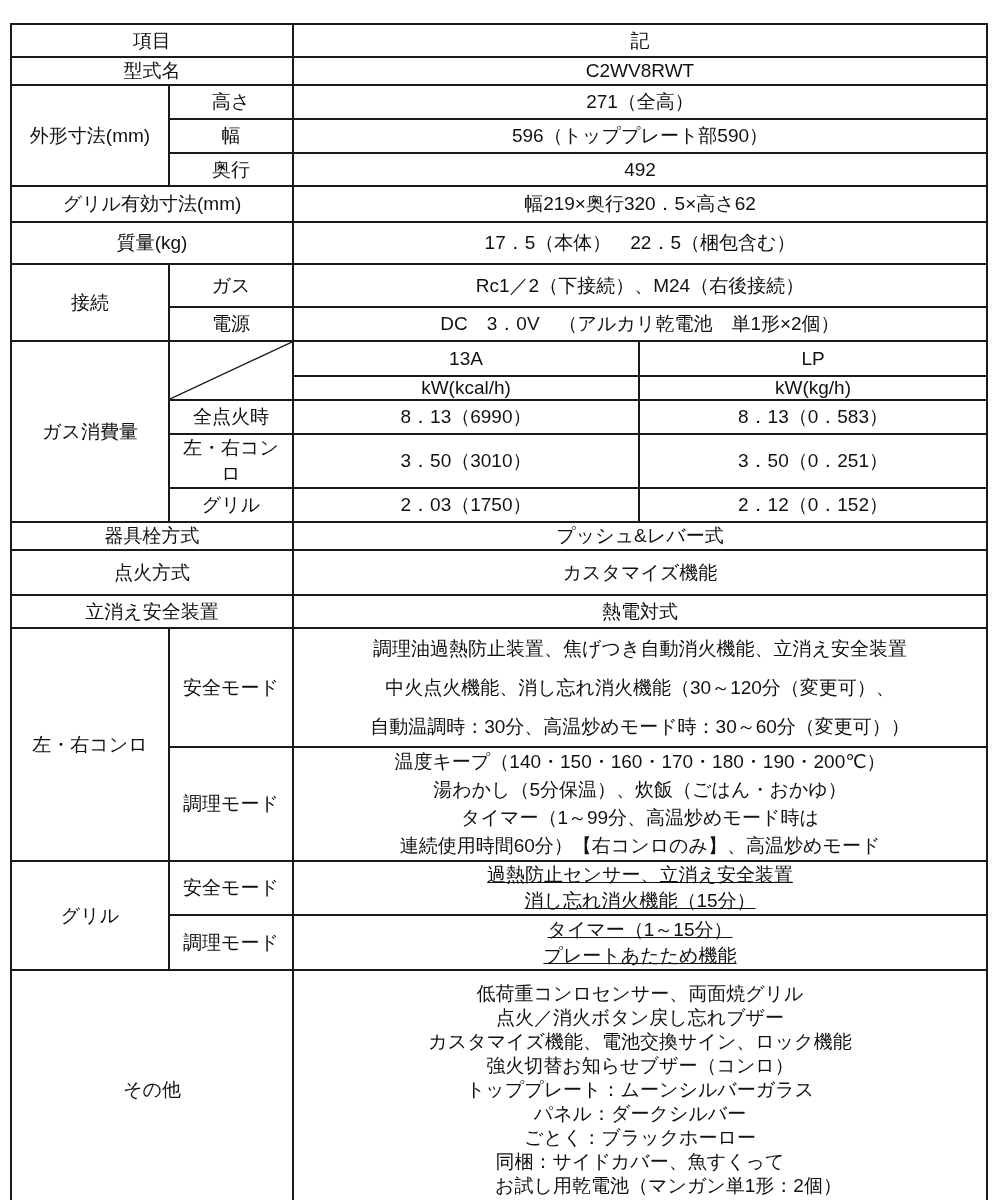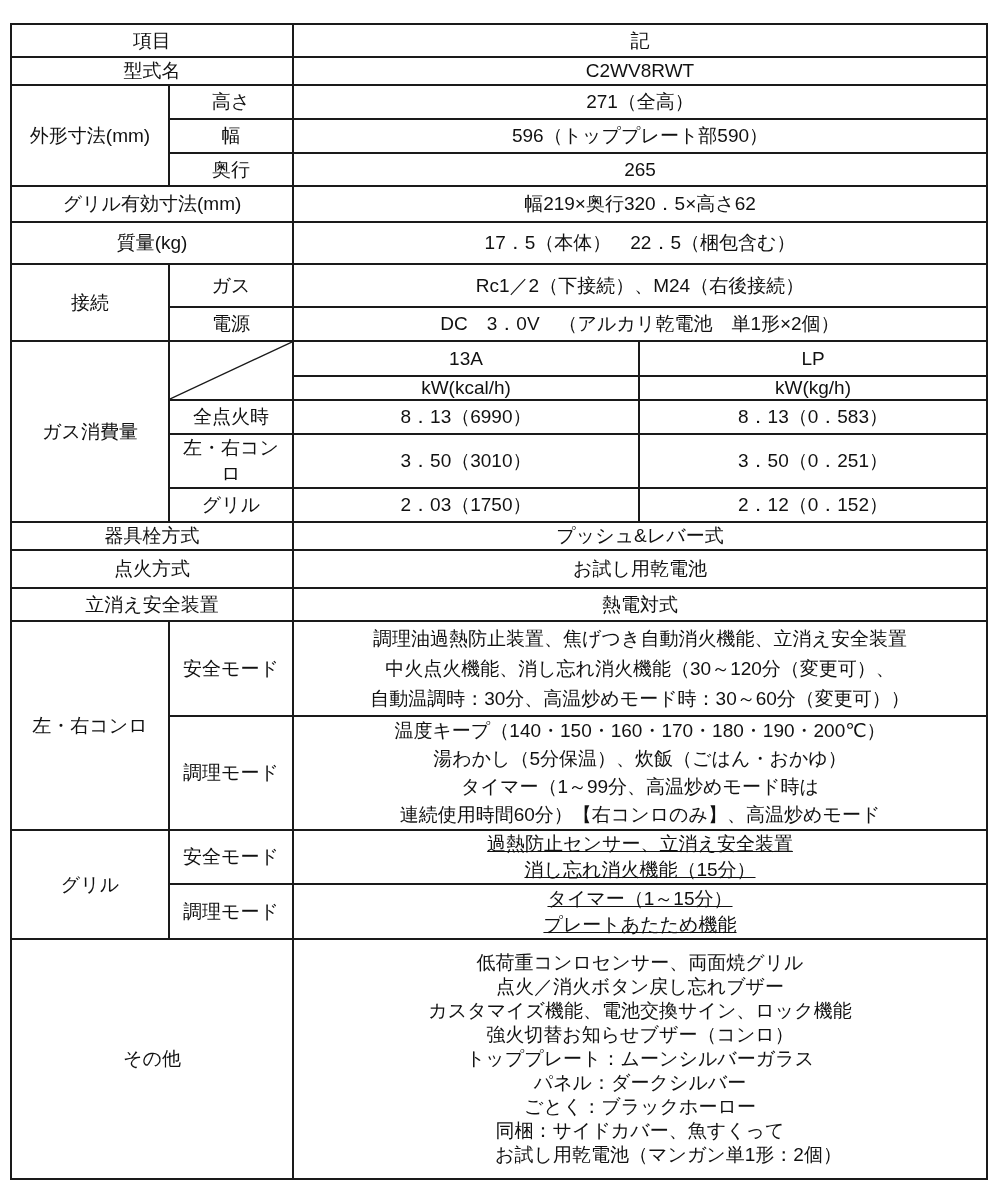--- a/index.html
+++ b/index.html
@@ -27,21 +27,21 @@
   }
   
   td.tb { border-bottom-width: 1px; border-radius: 13px; }
   td.tt { border-top-width: 1px; }
   
   td.ml {
     text-align: left;
     white-space: pre-line;
     padding: 3px 8px;
   }
-  td.lh30 { line-height: 30px; }
+  td.lh30 { line-height: 39px; }
   td.lh28 { line-height: 28px; }
   td.lh26 { line-height: 26px; text-decoration: underline; }
   td.lh24 { line-height: 24px; }
   
   td.diag { position: relative; padding: 0; }
   td.diag svg {
     position: absolute;
     left: 0; top: 0;
     width: 100%; height: 100%;
     display: block;
@@ -73,21 +73,21 @@
     <td rowspan="3">外形寸法(mm)</td>
     <td class="tb">高さ</td>
     <td class="tb" colspan="2">271（全高）</td>
   </tr>
   <tr style="height:34px">
     <td class="tt tb">幅</td>
     <td class="tt tb" colspan="2">596（トッププレート部590）</td>
   </tr>
   <tr style="height:33px">
     <td class="tt">奥行</td>
-    <td class="tt" colspan="2">265</td>
+    <td class="tt" colspan="2">492</td>
   </tr>
 
   <tr style="height:36px">
     <td colspan="2">グリル有効寸法(mm)</td>
     <td colspan="2">幅219×奥行320．5×高さ62</td>
   </tr>
 
   <tr style="height:42px">
     <td colspan="2">質量(kg)</td>
     <td colspan="2">17．5（本体）　22．5（梱包含む）</td>
@@ -131,23 +131,23 @@
     <td>グリル</td>
     <td>2．03（1750）</td>
     <td>2．12（0．152）</td>
   </tr>
 
   <tr style="height:26px">
     <td colspan="2">器具栓方式</td>
     <td colspan="2">プッシュ&amp;レバー式</td>
   </tr>
 
-  <tr style="height:38px">
+  <tr style="height:45px">
     <td colspan="2">点火方式</td>
-    <td colspan="2">お試し用乾電池</td>
+    <td colspan="2">カスタマイズ機能</td>
   </tr>
 
   <tr style="height:33px">
     <td colspan="2">立消え安全装置</td>
     <td colspan="2">熱電対式</td>
   </tr>
 
   <tr style="height:95px">
     <td rowspan="2">左・右コンロ</td>
     <td class="tb">安全モード</td>

